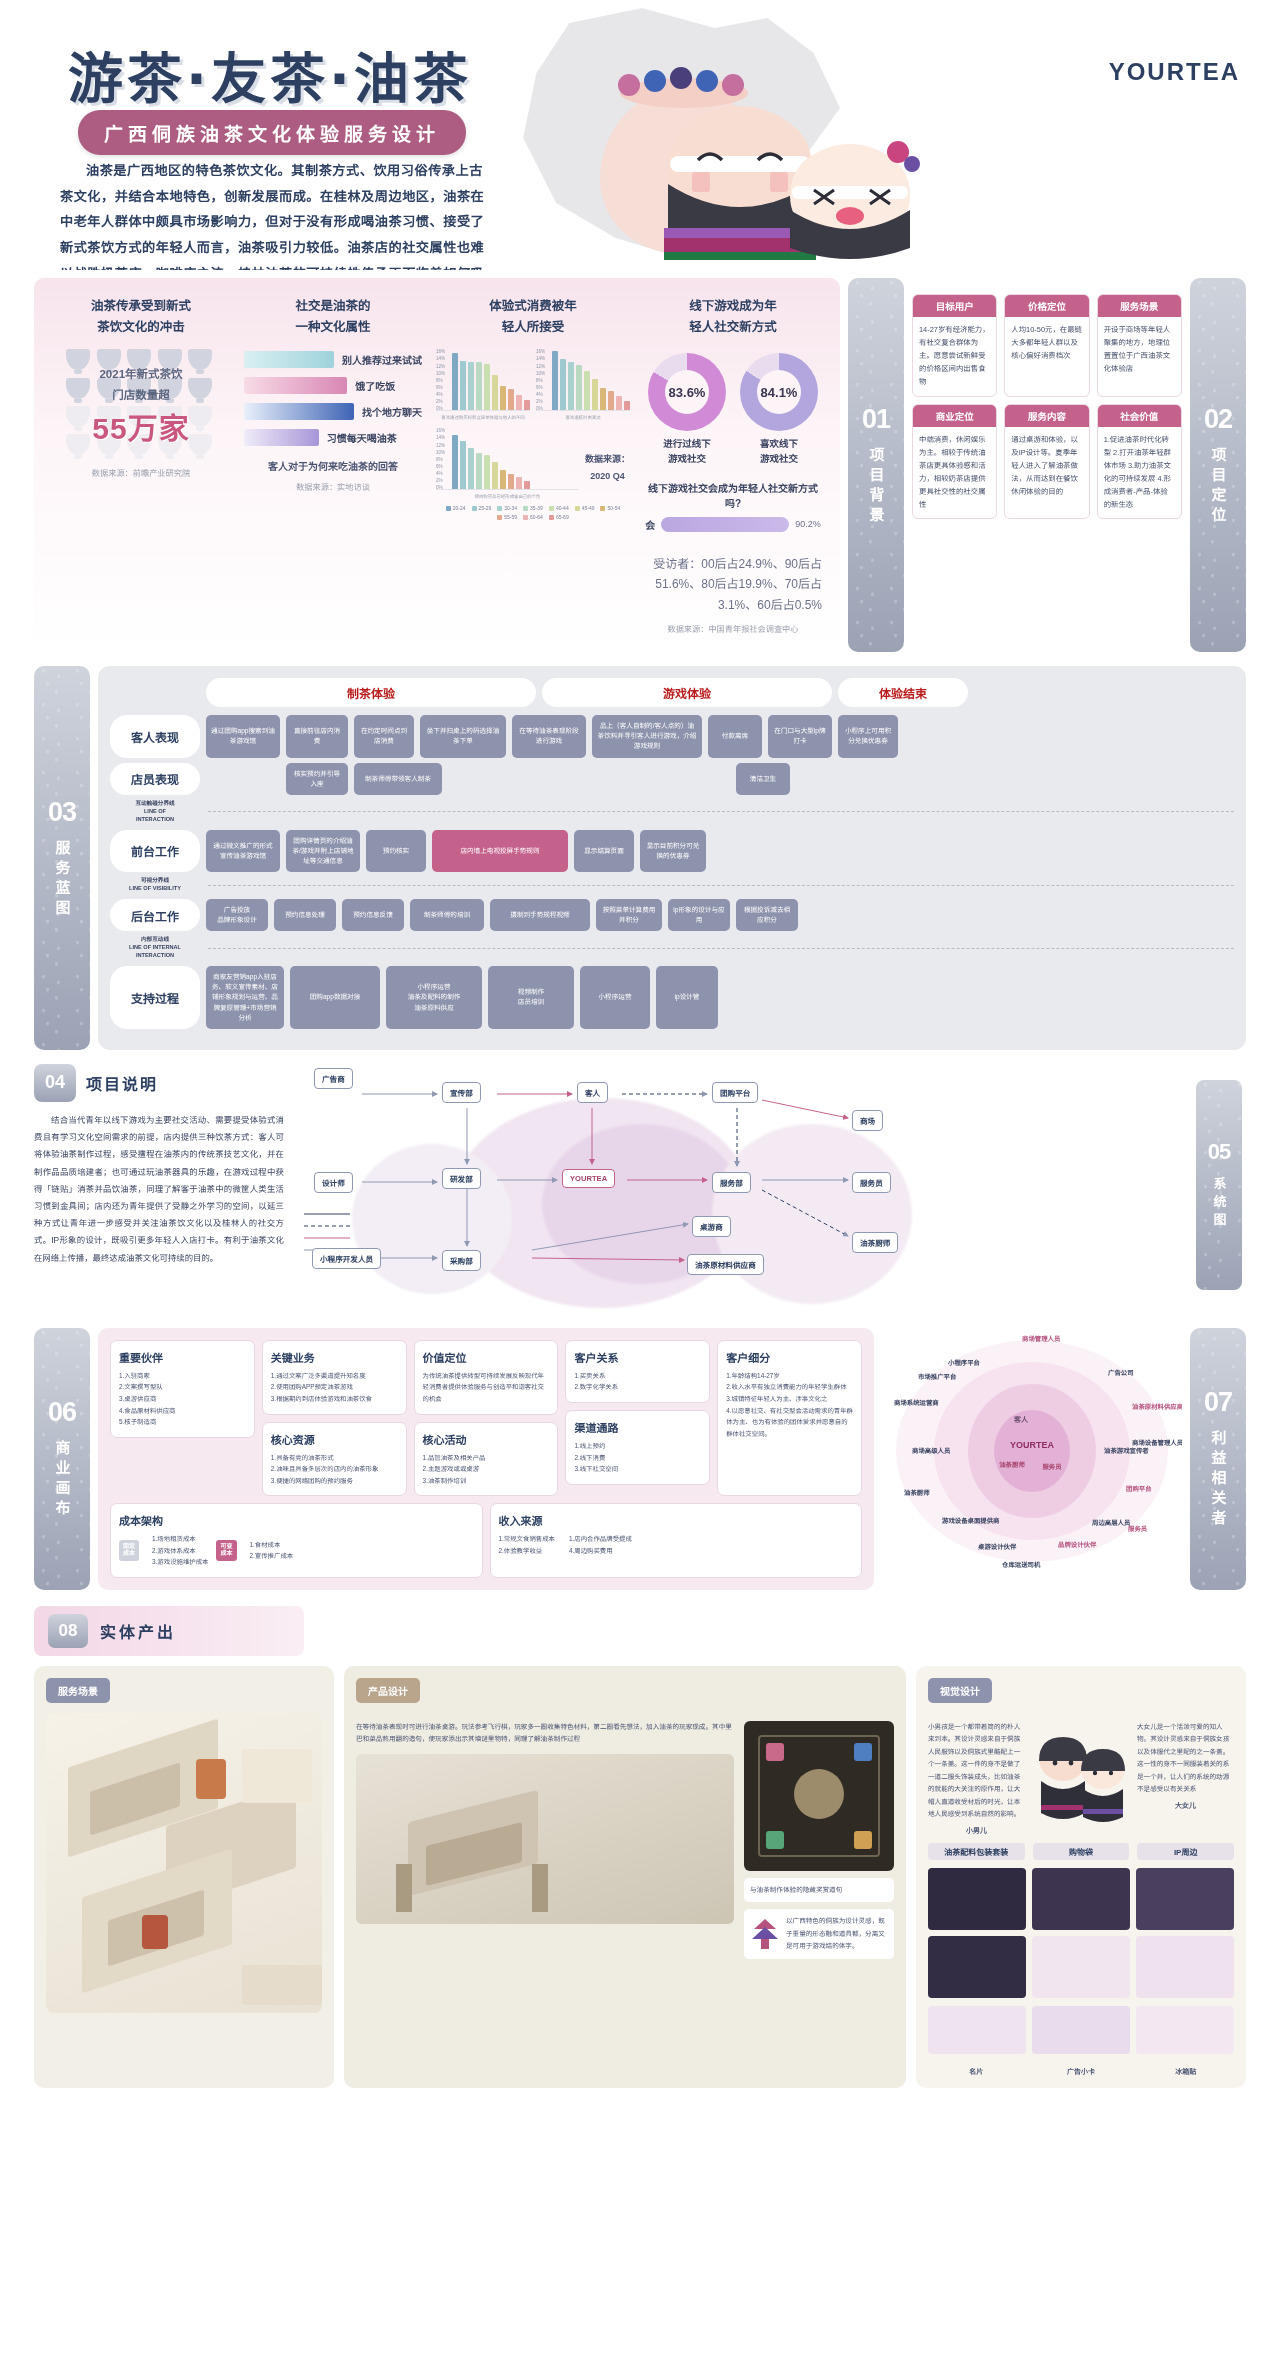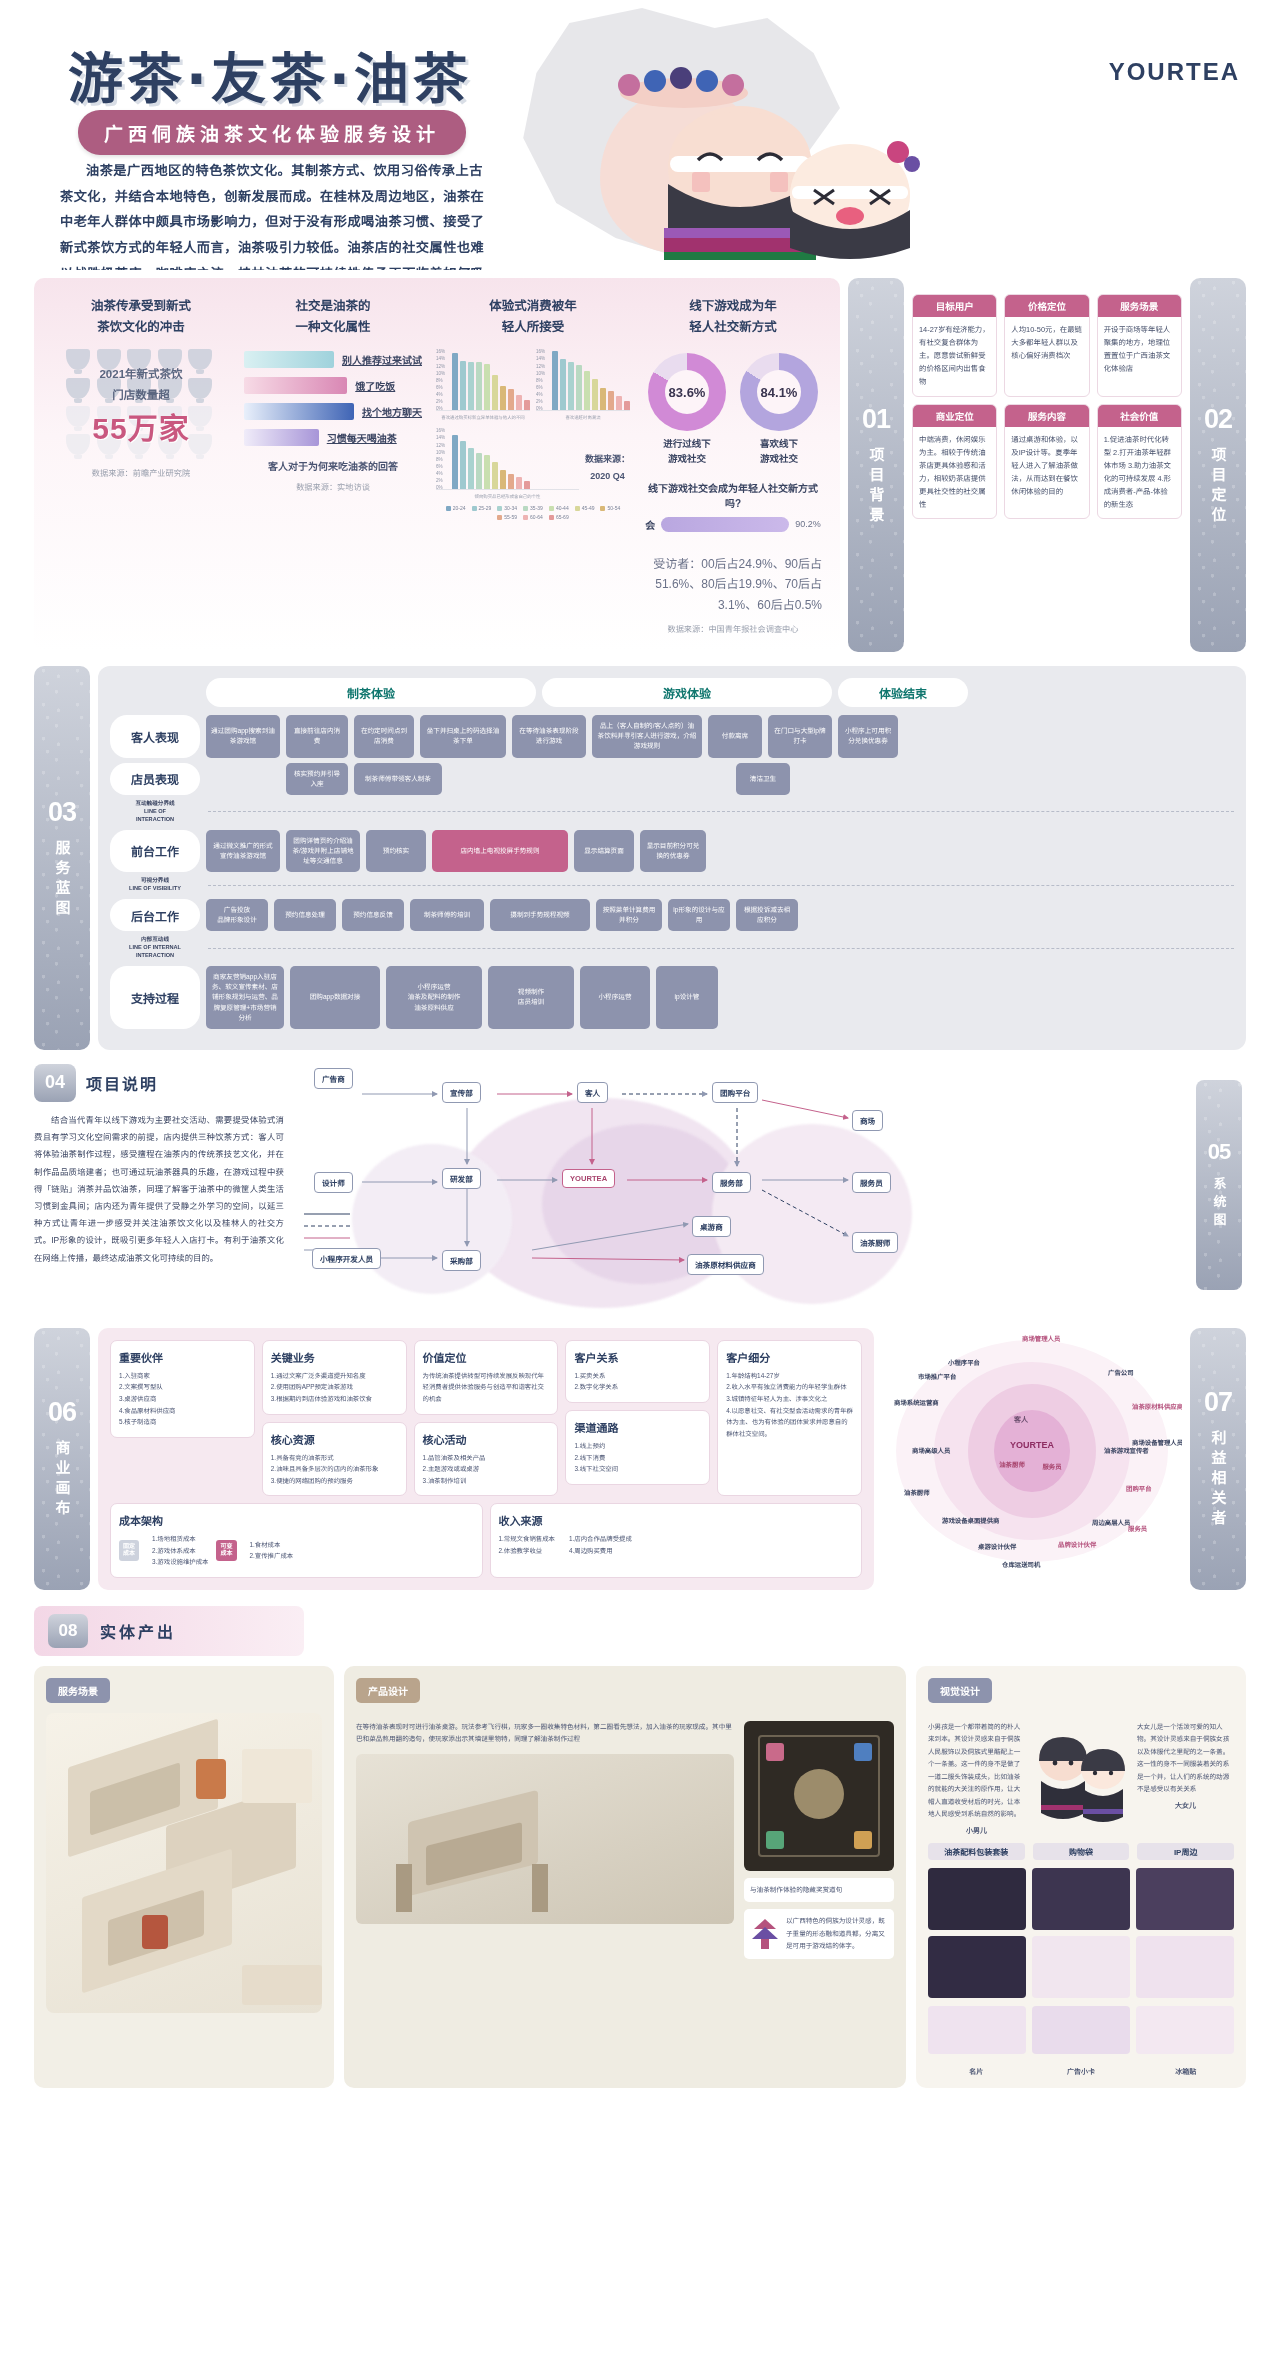--- a/index.html
+++ b/index.html
@@ -70,21 +70,21 @@
   .cup-overlay{position:absolute;left:0;top:16px;width:150px;text-align:center;}
   .cup-ov1{font-size:11.5px;font-weight:bold;color:#5b6680;}
   .cup-ov2{font-size:11.5px;font-weight:bold;color:#5b6680;margin-top:5px;}
   .cup-big{font-size:30px;font-weight:bold;color:#c9577f;letter-spacing:1px;margin-top:2px;
     text-shadow:1px 1px 0 #fff;}
   .src{font-size:8.2px;color:#9aa0ae;margin-top:8px;text-align:center;line-height:1.6;}
 
   .barlist{width:100%;display:flex;flex-direction:column;gap:9px;margin-top:2px;}
   .barrow{display:flex;align-items:center;gap:8px;}
   .bar{height:17px;border-radius:2px;}
-  .barlbl{font-size:10px;color:#3a4461;font-weight:bold;white-space:nowrap;text-decoration:underline;}
+  .barlbl{font-size:10px;color:#3a4461;font-weight:bold;white-space:nowrap;}
   .cap{font-size:10px;color:#4a5472;margin-top:12px;text-align:center;font-weight:bold;}
 
   .minichart{width:100%;}
   .mc-wrap{display:flex;align-items:flex-end;gap:2px;height:62px;padding-left:16px;position:relative;border-bottom:1px solid #e2e2e8;}
   .mc-y{position:absolute;left:0;top:0;height:62px;display:flex;flex-direction:column;justify-content:space-between;font-size:4.6px;color:#9299aa;}
   .mcb{width:6px;border-radius:1px 1px 0 0;}
   .mc-x{font-size:4.4px;color:#9aa0ae;text-align:center;margin-top:3px;}
   .legend{display:flex;flex-wrap:wrap;gap:3px 6px;justify-content:center;margin-top:6px;}
   .lg{display:flex;align-items:center;gap:2px;font-size:5px;color:#7b8398;}
   .lgsw{width:5px;height:5px;border-radius:1px;}
@@ -120,21 +120,21 @@
   .panels{width:270px;display:flex;flex-direction:column;gap:7px;padding:16px 0;}
   .prow{display:flex;gap:7px;}
   .pcard{flex:1;border-radius:6px;overflow:hidden;background:#fff;border:1px solid #ecd8e3;}
   .pcard-h{background:#c4628c;color:#fff;font-size:9.5px;font-weight:bold;text-align:center;padding:4px 2px;}
   .pcard-b{font-size:7.4px;line-height:1.75;color:#46506b;padding:7px 6px;}
 
   
   .bp-wrap{margin:14px 34px 0 34px;display:flex;gap:8px;}
   .bp{flex:1;background:#e9eaee;border-radius:12px;padding:12px 12px 16px 12px;}
   .bp-heads{display:flex;gap:6px;margin-left:96px;margin-bottom:8px;}
-  .bph{background:#fff;border-radius:16px;text-align:center;font-size:12px;font-weight:bold;color:#0f766e;padding:6px 4px;}
+  .bph{background:#fff;border-radius:16px;text-align:center;font-size:12px;font-weight:bold;color:#b91c1c;padding:6px 4px;}
   .bp-row{display:flex;gap:6px;align-items:stretch;margin-bottom:5px;}
   .bp-rowlabel{width:90px;flex:0 0 90px;background:#fff;border-radius:17px;display:flex;align-items:center;justify-content:center;
     font-size:12px;font-weight:bold;color:#2e4062;text-align:center;}
   .cell{background:#8d93ad;color:#fff;border-radius:5px;font-size:6.6px;line-height:1.55;
     padding:6px 5px;display:flex;align-items:center;justify-content:center;text-align:center;}
   .cell.pink{background:#c4628c;}
   .cell.blank{background:transparent;}
   .divider{display:flex;align-items:center;gap:8px;margin:4px 0 6px 0;}
   .div-lbl{width:90px;flex:0 0 90px;text-align:center;font-size:5.6px;font-weight:bold;color:#3a4461;line-height:1.4;}
   .div-line{flex:1;border-top:1.5px dashed #b7bcc9;}

